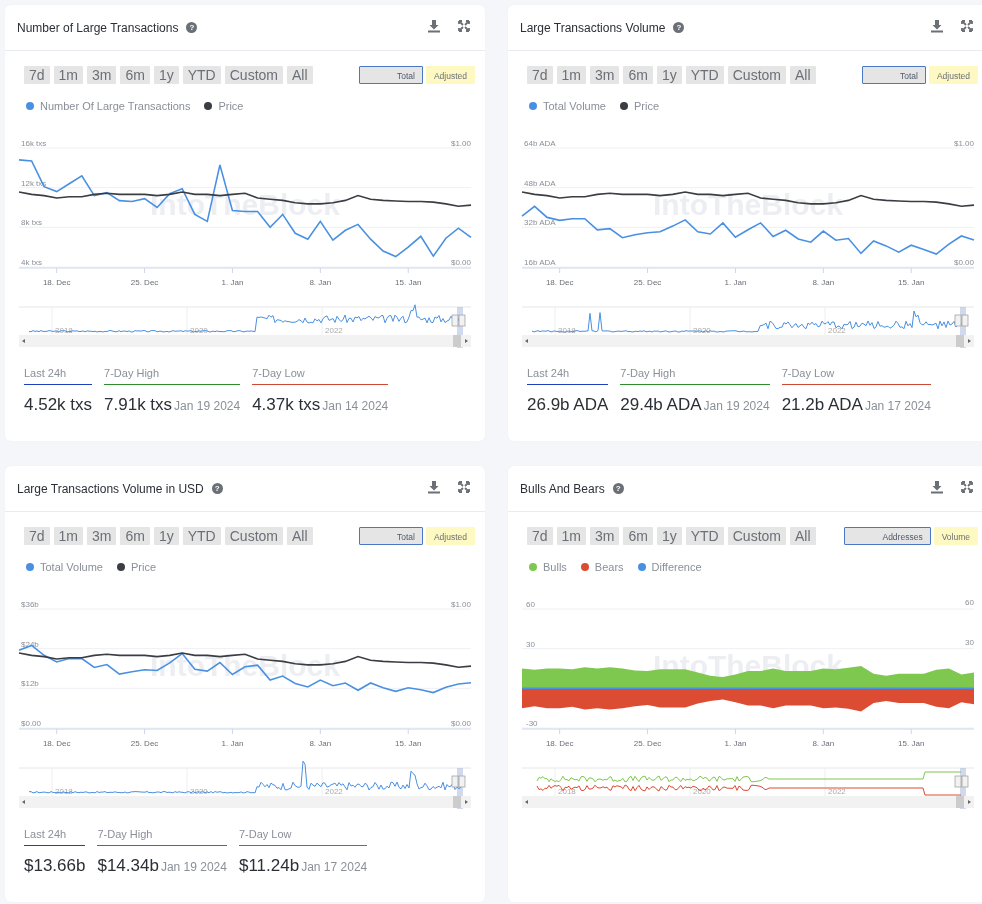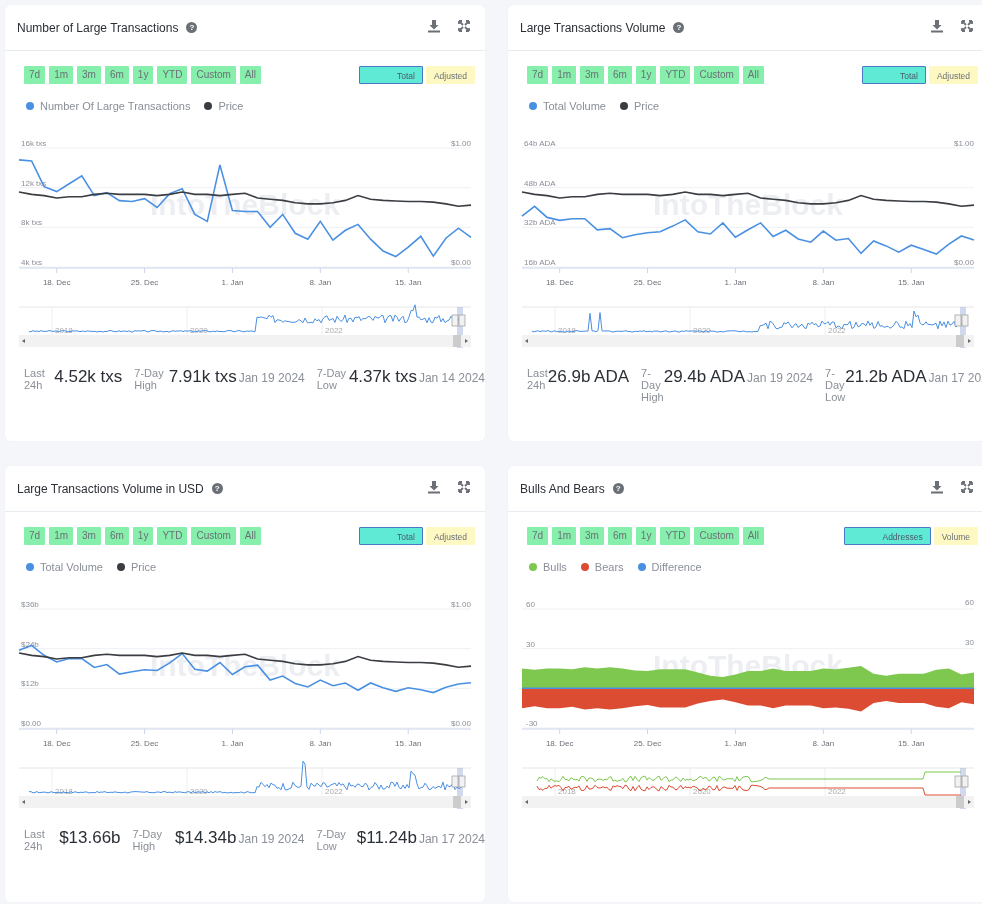--- a/index.html
+++ b/index.html
@@ -4,30 +4,30 @@
 <style>
   * { box-sizing: border-box; margin: 0; padding: 0; }
   body { width: 982px; height: 904px; background: #f4f6fa; font-family: "Liberation Sans", "DejaVu Sans", sans-serif; position: relative; overflow: hidden; color: #2b2f36; }
   .card { position: absolute; background: #fff; border-radius: 6px; box-shadow: 0 0 2px rgba(0,0,0,0.04); }
   .card-head { height: 46px; border-bottom: 1px solid #e8ebf0; display: flex; align-items: center; padding: 0 12px; position: relative; }
   .card-title { font-size: 12px; color: #2b2f36; }
   .help-icon { display: inline-block; width: 11px; height: 11px; border-radius: 50%; background: #6b6f76; color: #fff; font-size: 8px; font-weight: bold; text-align: center; line-height: 11px; margin-left: 8px; }
   .head-icons { position: absolute; right: 14px; top: 14px; display: flex; gap: 16px; }
   .head-icons svg { width: 14px; height: 14px; }
   .range-row { position: absolute; top: 61px; left: 19px; display: flex; gap: 4px; }
-  .range-btn { height: 18px; padding: 0 5px; background: #86efac; font-size: 10px; color: #6b6f76; line-height: 18px; border-radius: 1px; }
+  .range-btn { height: 18px; padding: 0 5px; background: #e5e5e5; font-size: 14px; color: #6b6f76; line-height: 18px; border-radius: 1px; }
   .mode-row { position: absolute; top: 61px; right: 10px; display: flex; gap: 3px; }
   .mode-btn { height: 18px; padding: 0 7px; background: #fef9c3; font-size: 8.5px; color: #6b6f76; line-height: 18px; border-radius: 1px; border: 1px solid transparent; }
-  .mode-btn.active { background: #5eead4; border-color: #4a78c4; color: #505a6b; padding-left: 37px; }
+  .mode-btn.active { background: #e5e5e5; border-color: #4a78c4; color: #505a6b; padding-left: 37px; }
   .legend { position: absolute; top: 95px; left: 21px; display: flex; gap: 14px; font-size: 11px; color: #8a8f98; }
   .legend-item { display: flex; align-items: center; gap: 6px; }
   .dot { width: 8px; height: 8px; border-radius: 50%; display: inline-block; }
   .chart-svg { position: absolute; left: 0; top: 130px; }
   .stats { position: absolute; top: 362px; left: 19px; display: flex; gap: 12px; }
-  .stat { display: flex; }
+  .stat { display: flex; flex-direction: column; }
   .stat-label { font-size: 11px; color: #8a8f98; padding-bottom: 5px; }
   .stat-rule { height: 1px; margin-bottom: 10px; }
   .stat-val { font-size: 17px; color: #2b2f36; white-space: nowrap; }
   .stat-date { font-size: 12px; color: #8a8f98; margin-left: 2px; }
 </style>
 </head>
 <body>
 
 <div class="card" style="left:5px; top:5px; width:480px; height:436px;">
     <div class="card-head">

